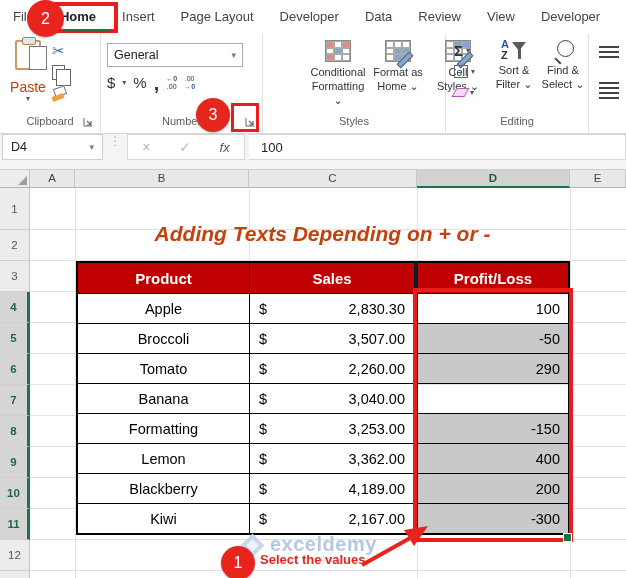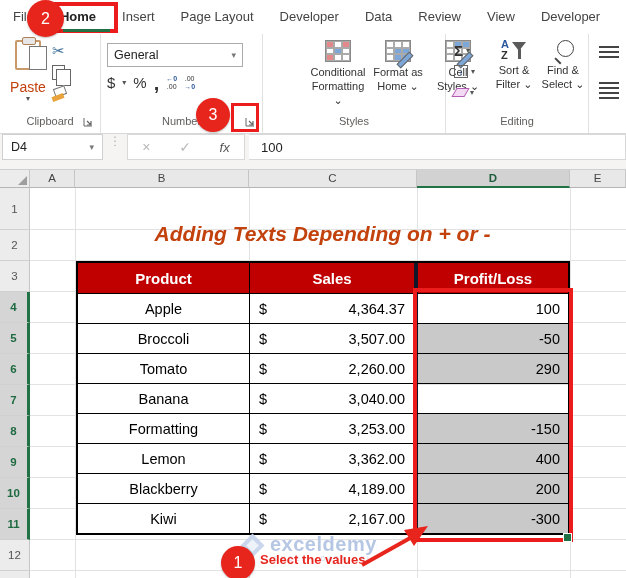--- a/index.html
+++ b/index.html
@@ -389,21 +389,21 @@
     <div class="dtable">
       <div class="trow thead">
         <div class="tc tc-prod">Product</div>
         <div class="tc tc-sales">Sales</div>
         <div class="tc tc-profit">Profit/Loss</div>
       </div>
       <div class="trow">
         <div class="tc tc-prod">Apple</div>
         <div class="tc tc-sales">
             <span class="cur">$</span>
-            <span>4,364.37</span>
+            <span>2,830.30</span>
           </div>
         <div class="tc tc-profit">100</div>
       </div>
       <div class="trow">
         <div class="tc tc-prod">Broccoli</div>
         <div class="tc tc-sales">
             <span class="cur">$</span>
             <span>3,507.00</span>
           </div>
         <div class="tc tc-profit gray">-50</div>

